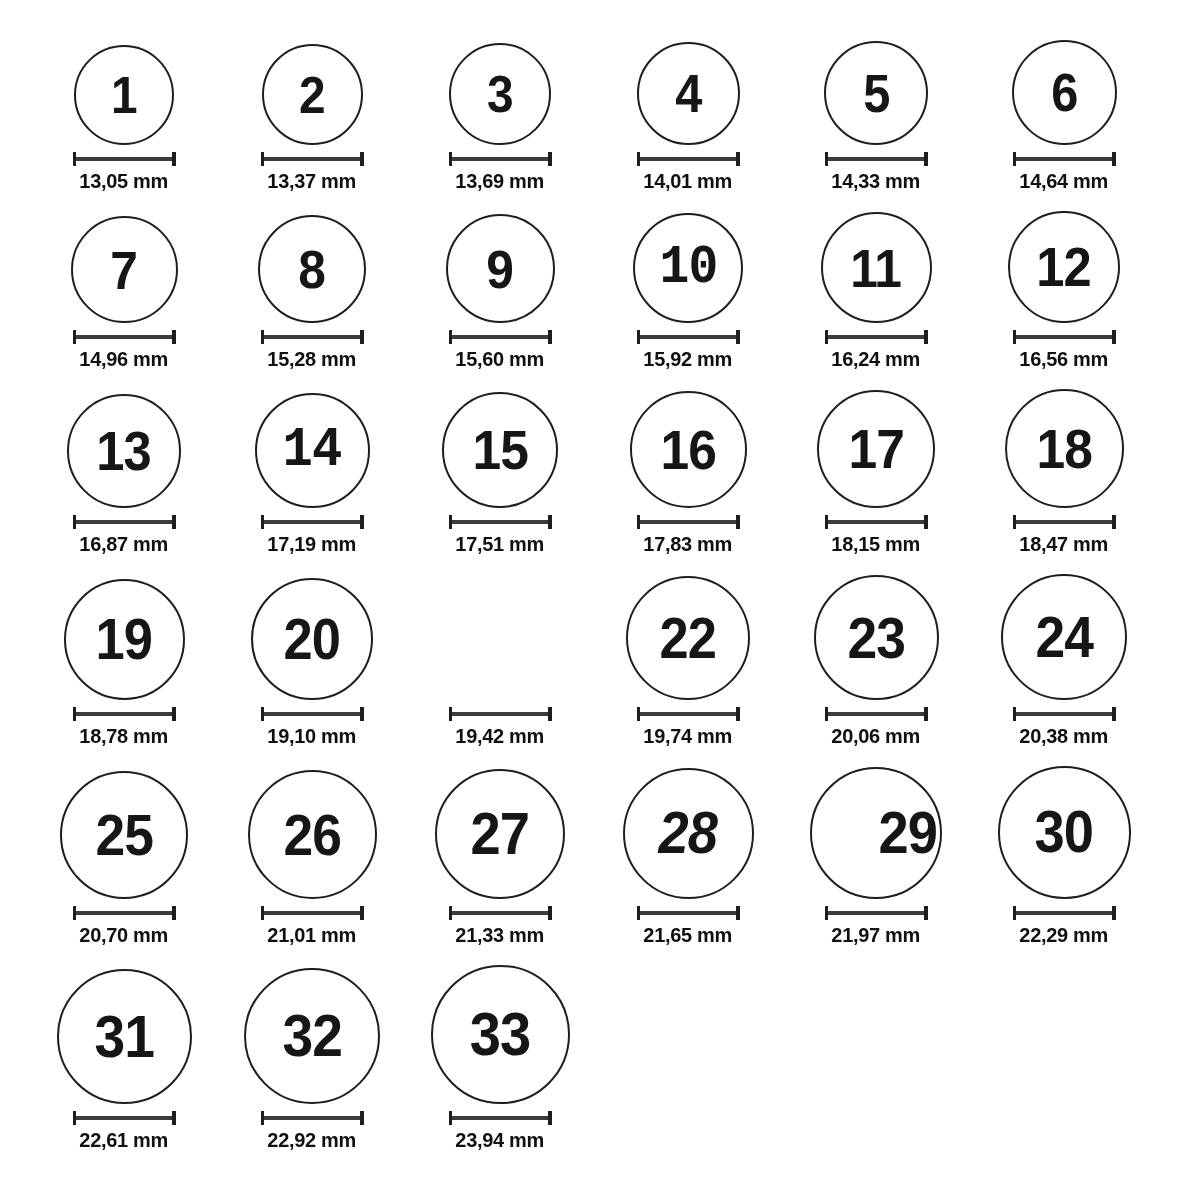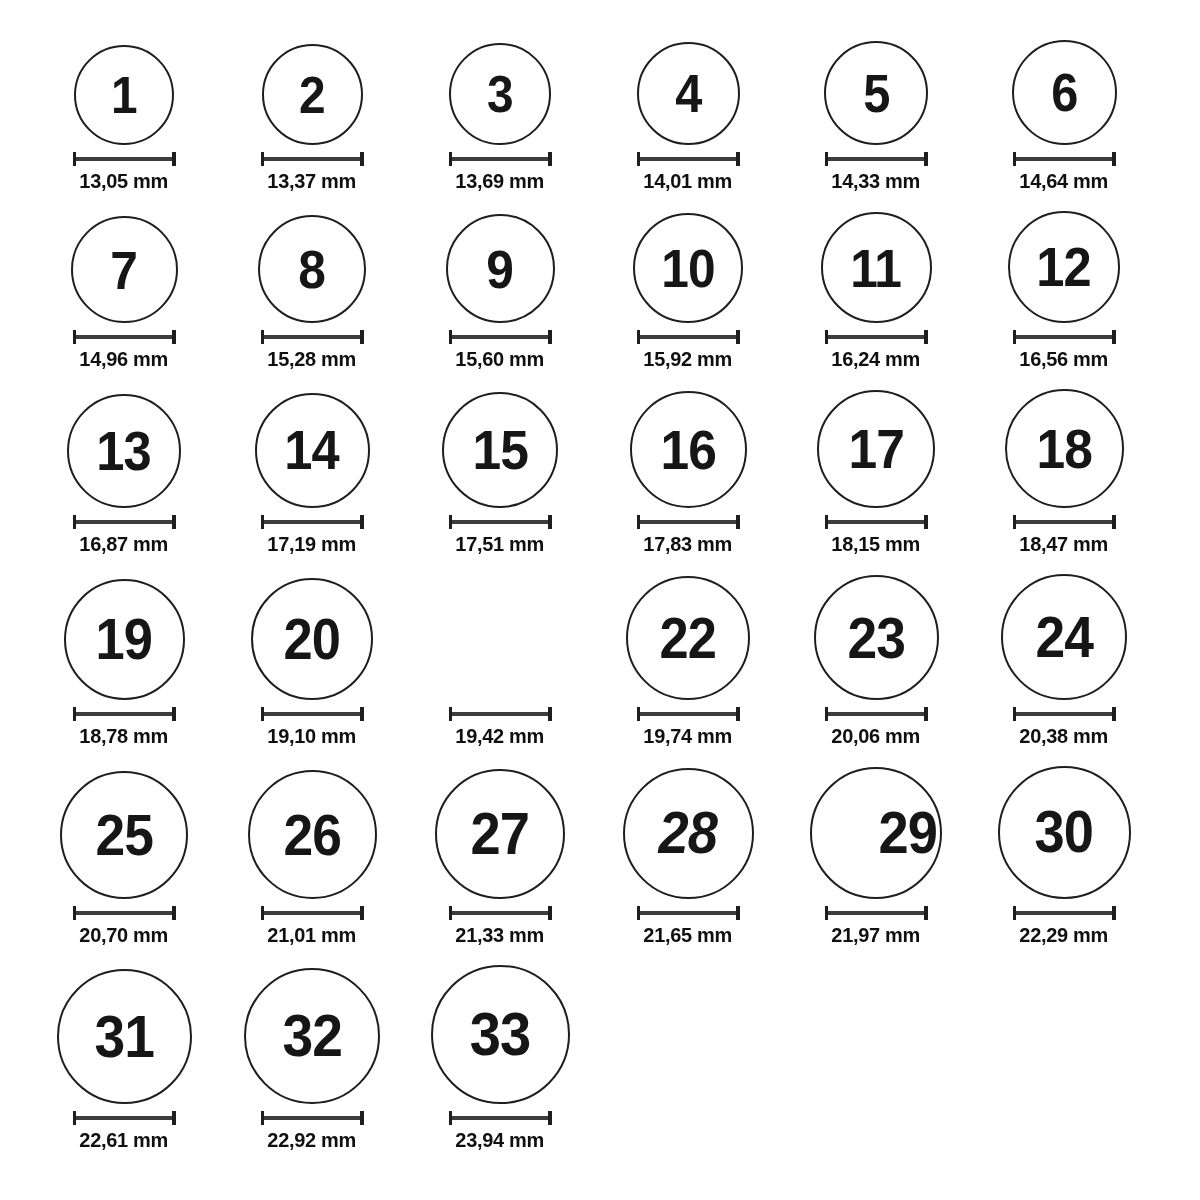--- a/index.html
+++ b/index.html
@@ -176,21 +176,21 @@
           <span class="num" style="font-size: 54px;">9</span>
         </div>
         <div class="measure" style="width: 103px;">
           <span class="cap"></span>
           <span class="bar"></span>
           <span class="cap"></span>
         </div>
         <div class="label">15,60 mm</div>
       </div>
       <div class="cell">
-        <div class="circle" style="width: 110px; height: 110px;">
+        <div class="circle" style="width: 110px; height: 110px; font-family: Liberation Mono, monospace;">
           <span class="num" style="font-size: 54px;">10</span>
         </div>
         <div class="measure" style="width: 103px;">
           <span class="cap"></span>
           <span class="bar"></span>
           <span class="cap"></span>
         </div>
         <div class="label">15,92 mm</div>
       </div>
       <div class="cell">
@@ -222,21 +222,21 @@
           <span class="num" style="font-size: 55px;">13</span>
         </div>
         <div class="measure" style="width: 103px;">
           <span class="cap"></span>
           <span class="bar"></span>
           <span class="cap"></span>
         </div>
         <div class="label">16,87 mm</div>
       </div>
       <div class="cell">
-        <div class="circle" style="width: 115px; height: 115px;">
+        <div class="circle" style="width: 115px; height: 115px; font-family: Liberation Mono, monospace;">
           <span class="num" style="font-size: 55px;">14</span>
         </div>
         <div class="measure" style="width: 103px;">
           <span class="cap"></span>
           <span class="bar"></span>
           <span class="cap"></span>
         </div>
         <div class="label">17,19 mm</div>
       </div>
       <div class="cell">

